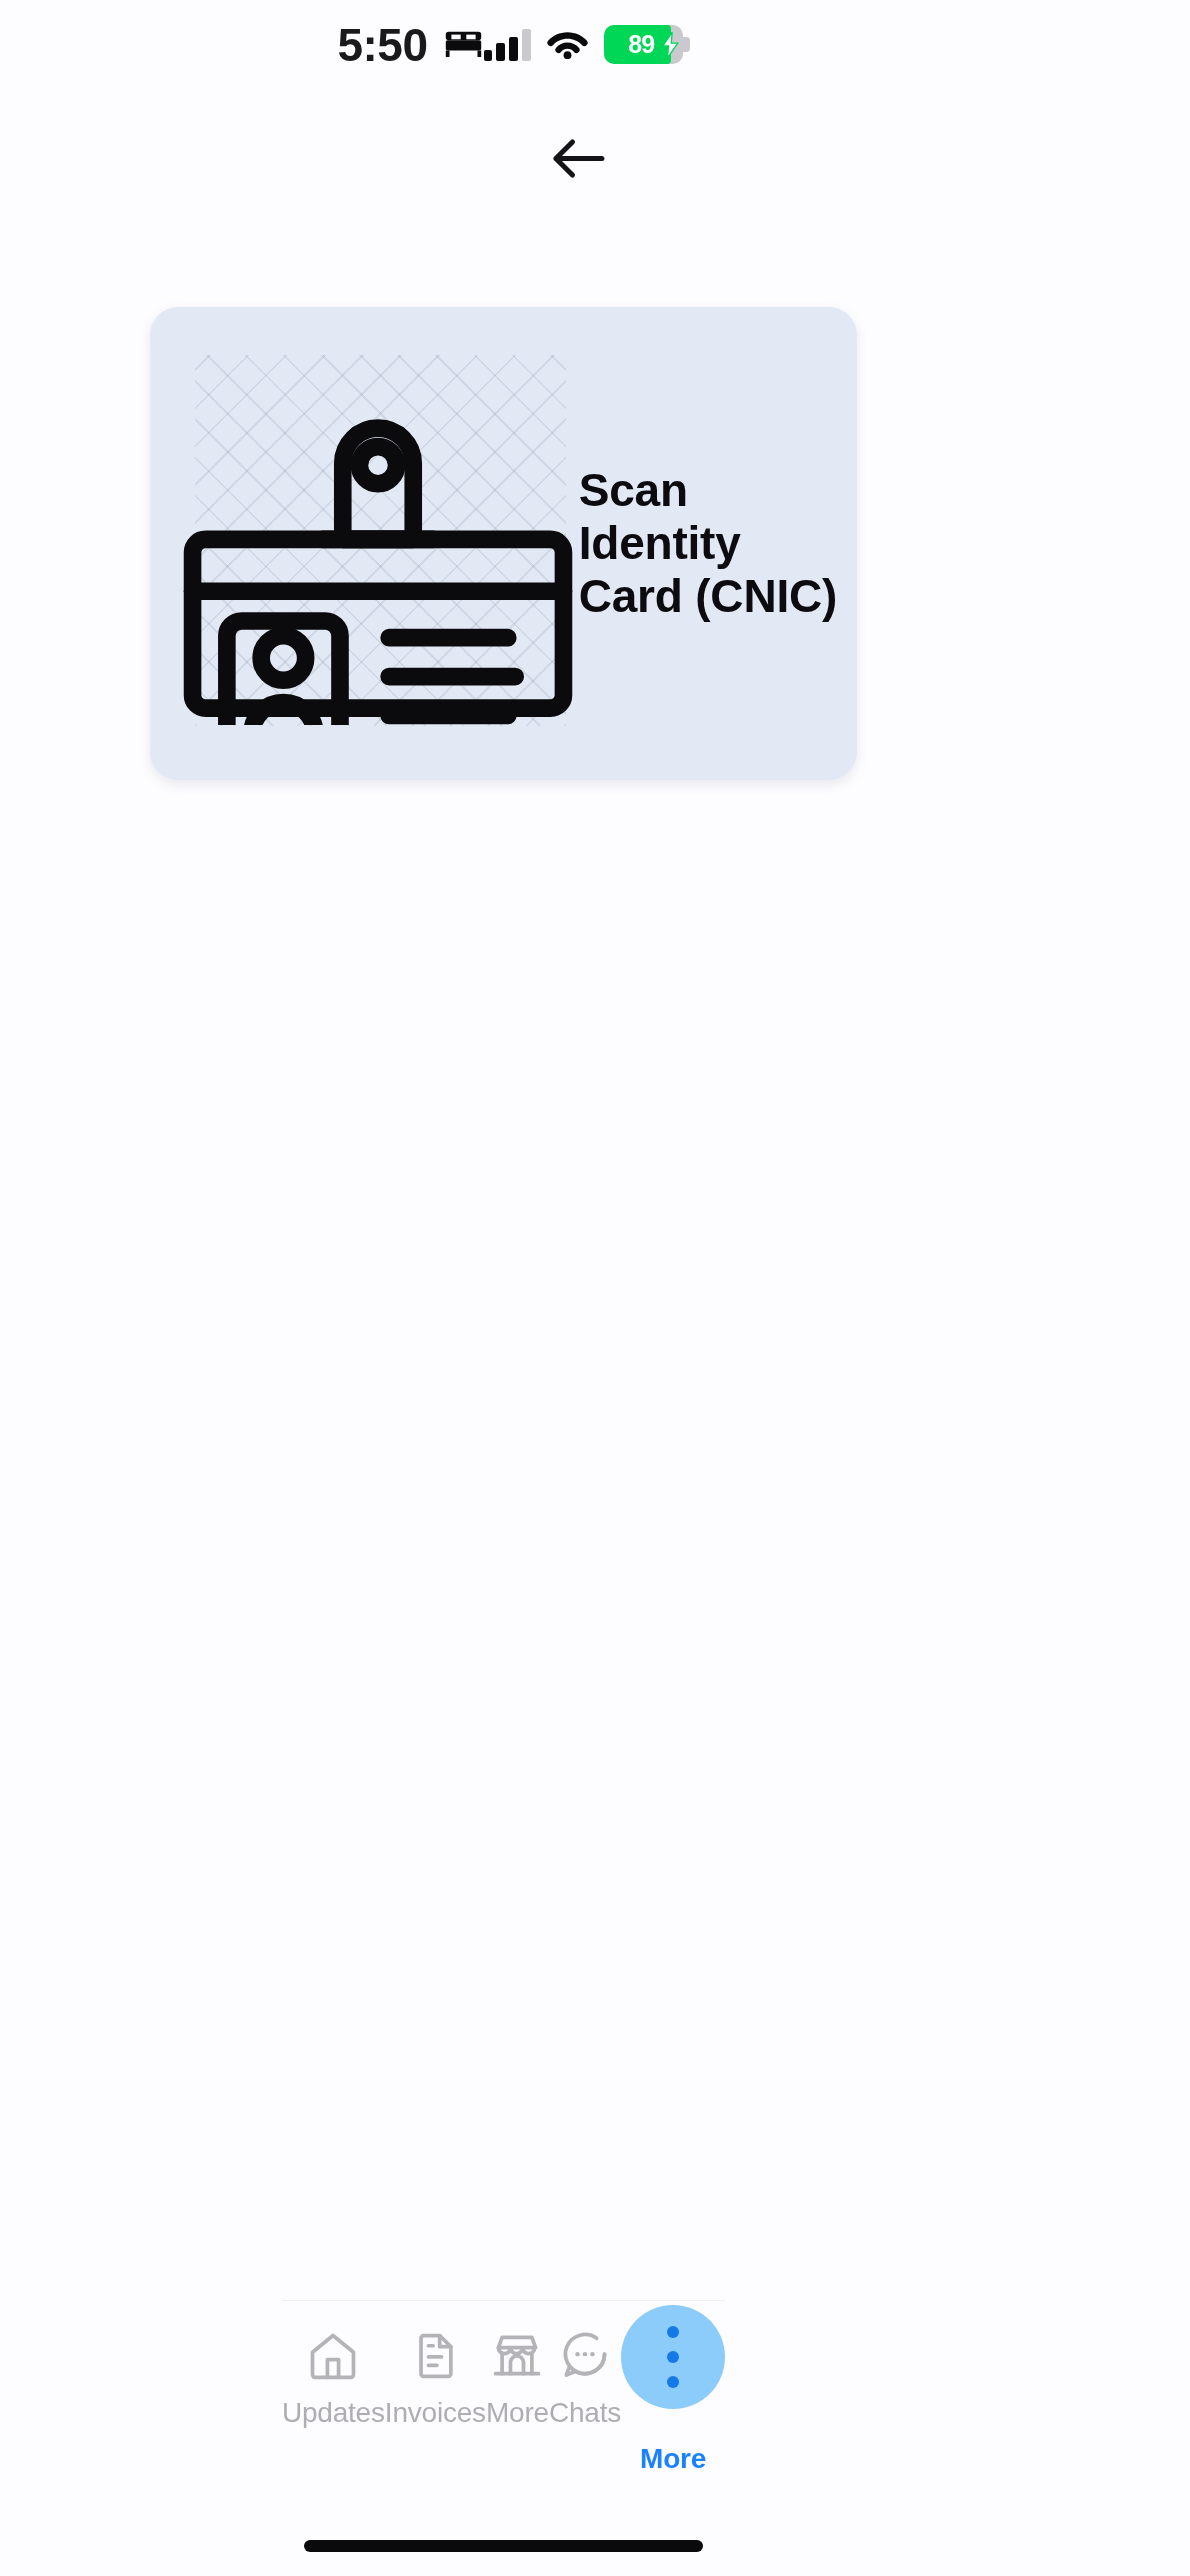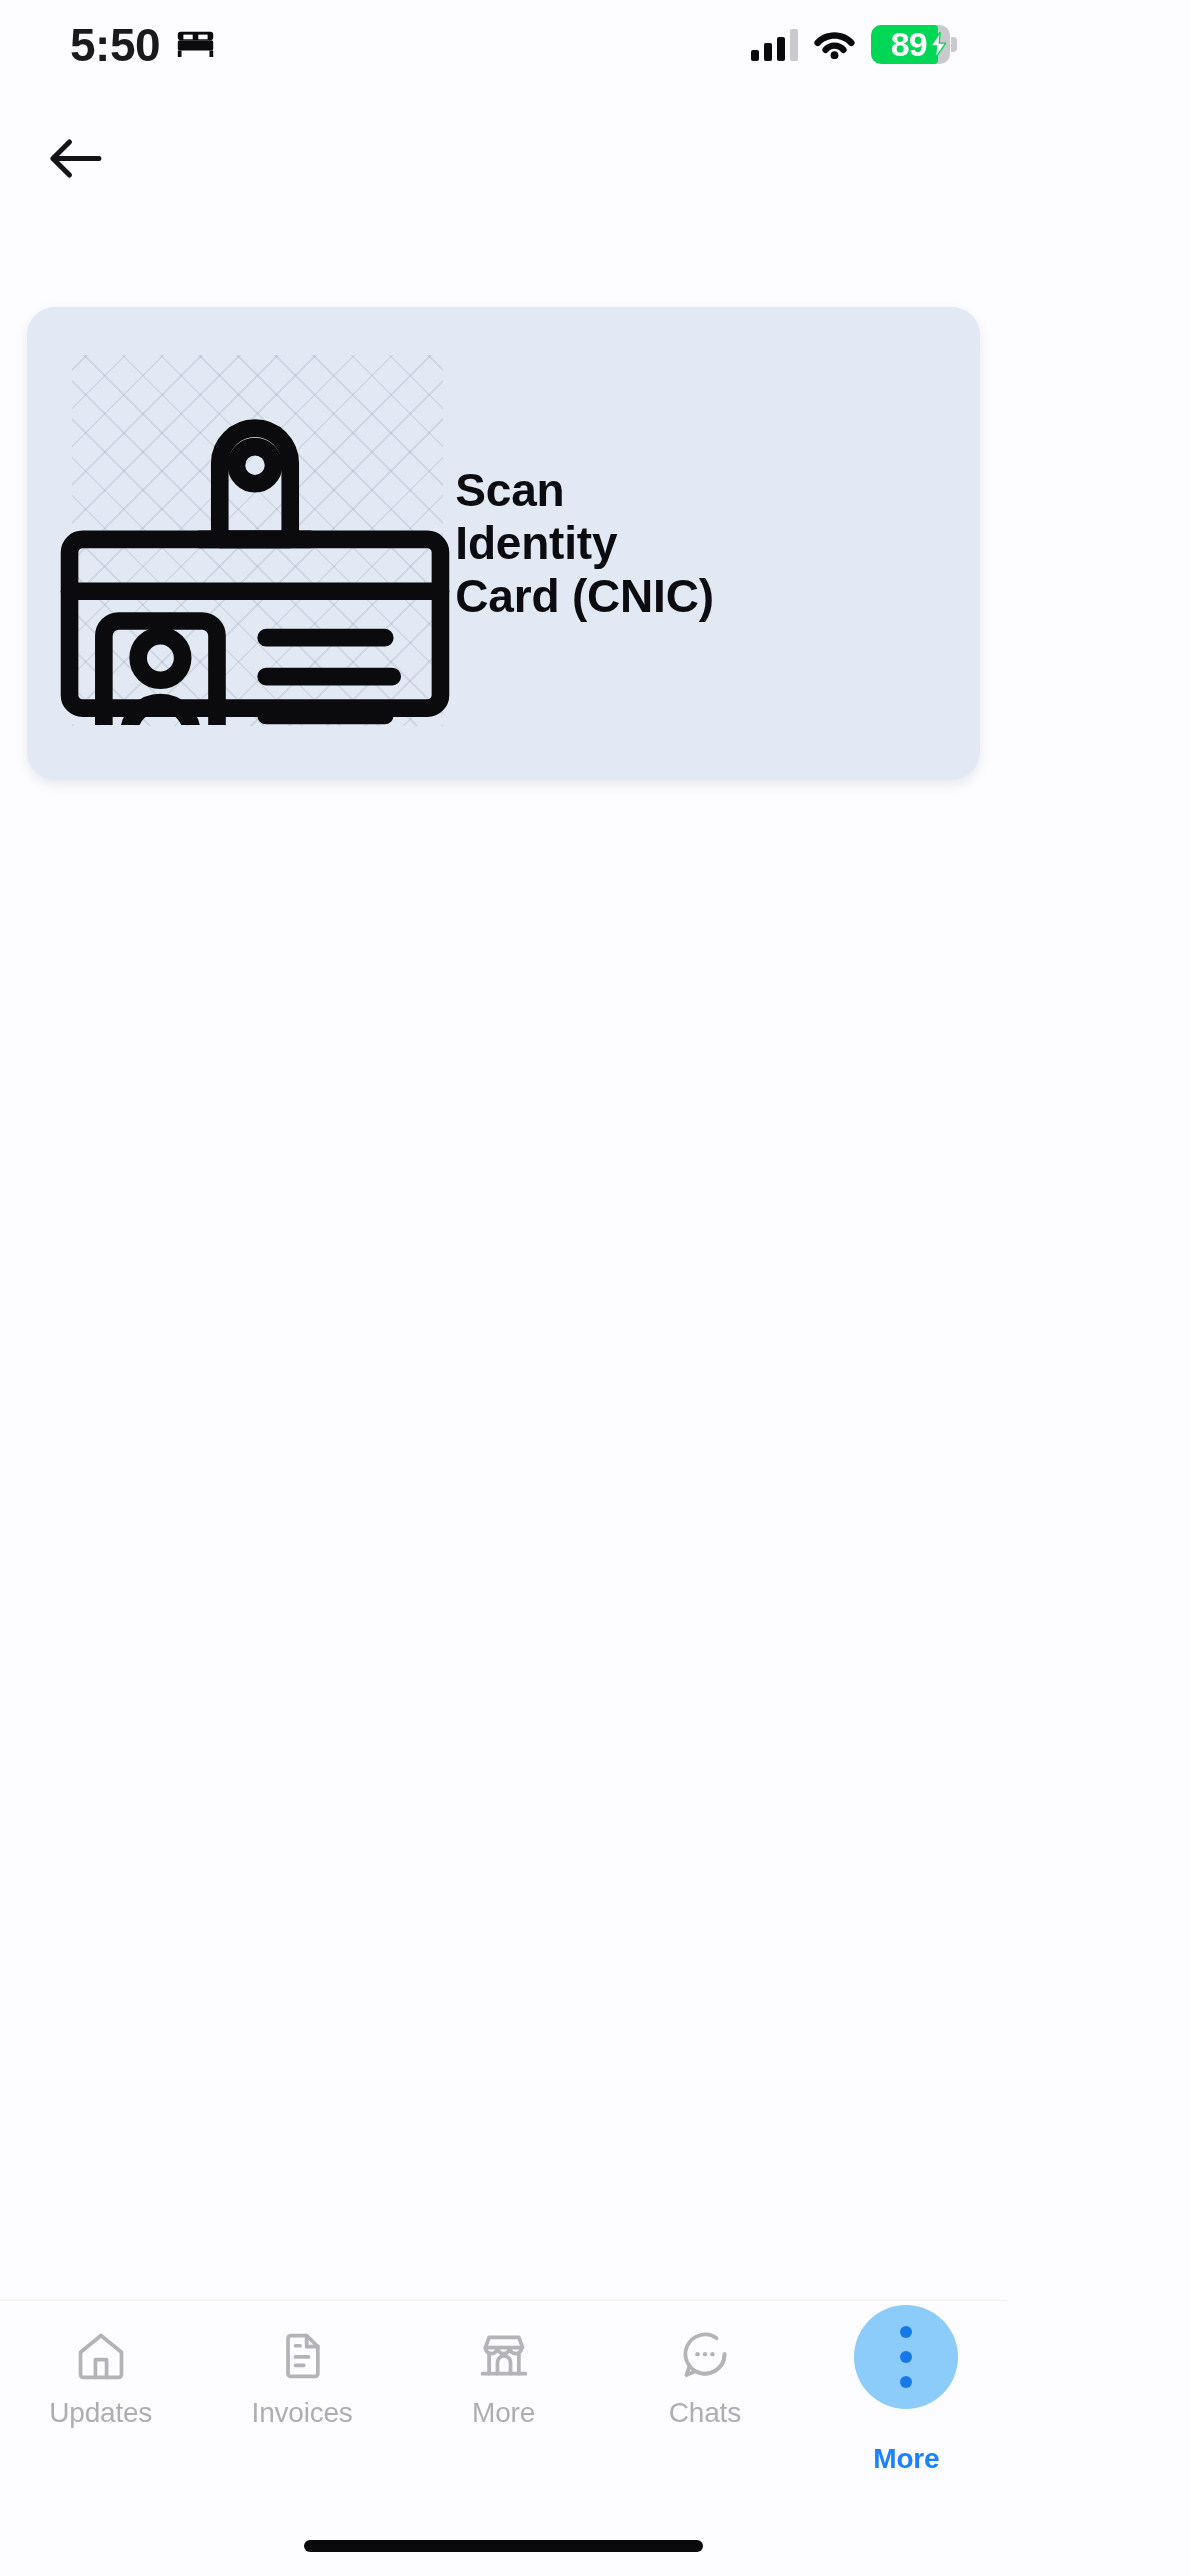--- a/index.html
+++ b/index.html
@@ -6,21 +6,21 @@
   html, body {
     width:1191px; height:2576px;
     background:#FDFCFE;
     font-family:"Liberation Sans", sans-serif;
     overflow:hidden;
   }
   #screen {
     position:relative;
     width:1007px; height:2576px;
     background:#FDFCFE;
-    display:flex; flex-direction:column;
+    display:flex; flex-direction:column;align-items:center;
   }
 
   
   #status-bar {
     height:89px;
     flex:0 0 89px;
     display:flex; align-items:center;
     justify-content:space-between;
     padding:0 57px 0 70px;
     position:relative;
@@ -44,21 +44,21 @@
     border-radius:10.2px; background:#C9C9CE;
     display:flex; align-items:center;
   }
   .battery .fill {
     position:absolute; left:0; top:0; bottom:0;
     width:67px; background:#00D757; border-radius:10.2px 3.7px 3.7px 10.2px;
   }
   .battery .pct {
     position:relative; z-index:2;
     width:100%; text-align:center;
-    font-size:34px; font-weight:700; color:#fff;
+    font-size:25px; font-weight:700; color:#fff;
     letter-spacing:-0.9px; padding-right:3.7px;
   }
   .battery .cap {
     position:absolute; right:-7.4px; top:12px;
     width:6.5px; height:15px; border-radius:0 3.7px 3.7px 0;
     background:#C9C9CE;
   }
   .battery .bolt {
     position:absolute; right:3.7px; top:50%; transform:translateY(-50%);
     z-index:3; width:16.7px; height:26px;

